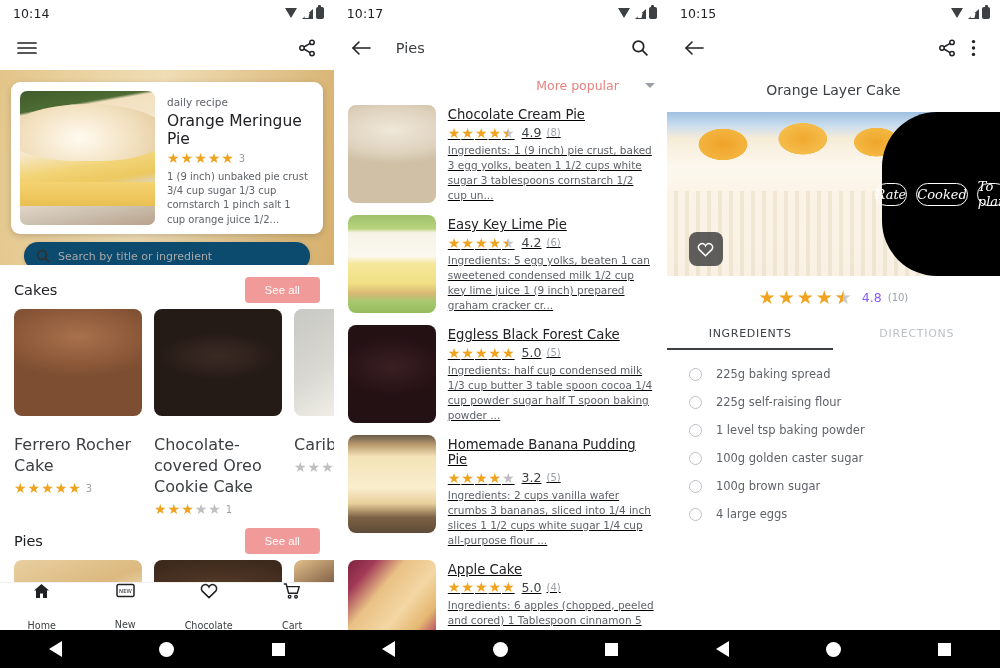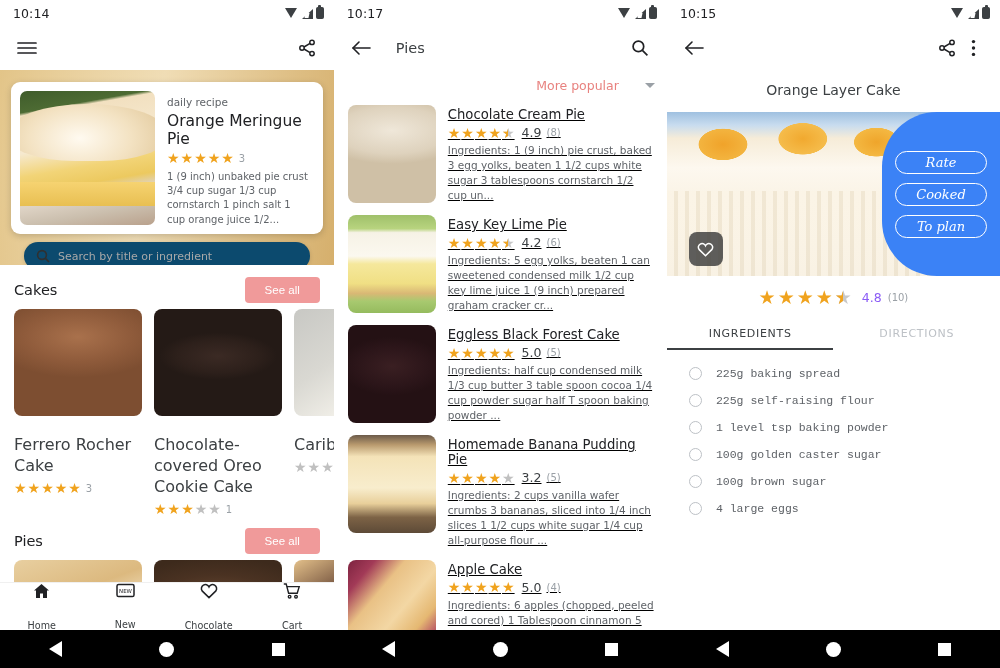--- a/index.html
+++ b/index.html
@@ -182,22 +182,22 @@
       radial-gradient(ellipse 12% 42% at 64% 36%, #efa52b 0%, #f4b842 60%, transparent 62%),
       radial-gradient(ellipse 11% 40% at 86% 46%, #eda129 0%, #f2b33d 60%, transparent 62%);
   }
   .det-img::after {
     content:""; position:absolute; left:0; bottom:0; width:100%; height:52%;
     background: repeating-linear-gradient(90deg,#fbf4e6 0px,#fbf4e6 7px,#f0e6d2 7px,#f0e6d2 11px);
     opacity:.92;
   }
   .pinkpanel {
     position: absolute; right: 0; top: 0; width: 118px; height: 100%;
-    background: #3b82f6; border-radius: 55px 0 0 55px; z-index: 3;
-    display: flex; flex-direction: column; justify-content: center; align-items: center; gap: 9px;
+    background: #000000; border-radius: 55px 0 0 55px; z-index: 3;
+    display: flex; justify-content: center; align-items: center; gap: 9px;
   }
   .pinkbtn {
     width: 92px; height: 23px; border: 1.4px solid #fff; border-radius: 13px; color: #fff;
     font-size: 13px; display: flex; align-items: center; justify-content: center;
     font-family: "DejaVu Serif", "Liberation Serif", serif; font-style: italic; cursor: pointer;
     background: transparent;
   }
   .heartbtn {
     position: absolute; left: 22px; bottom: 10px; width: 34px; height: 34px;
     background: rgba(60,60,60,.82); border-radius: 8px; display: flex;
@@ -206,21 +206,21 @@
   .det-rating { display: flex; align-items: center; justify-content: center; gap: 2px;
     padding: 12px 0 14px; }
   .det-rating .star { font-size: 19px; }
   .det-score { font-size: 12.5px; color: #8b5cf6; margin-left: 8px; }
   .det-count { font-size: 10px; color: #9aa0a6; margin-left: 4px; }
   .tabs { display: flex; position: relative; }
   .tab { flex: 1; text-align: center; font-size: 11px; letter-spacing: .7px;
     color: #bdc1c6; padding: 6px 0 10px; cursor: pointer; }
   .tab.active { color: #3c4043; }
   .tab-ind { position: absolute; left: 0; bottom: 0; width: 50%; height: 1.6px; background: #3c4043; }
-  .ing-list { padding: 10px 0 0; font-family: Liberation Mono, monospace; }
+  .ing-list { padding: 10px 0 0; }
   .ing-row { display: flex; align-items: center; gap: 14px; padding: 7px 0 7px 22px; cursor: pointer; }
   .ing-circle { width: 13px; height: 13px; border: 1.3px solid #bdc1c6; border-radius: 50%; flex: none; }
   .ing-text { font-size: 11.5px; color: #5f6368; }
 </style>
 </head>
 <body>
 
 <div class="screens">
 
   <div class="panel p1">

